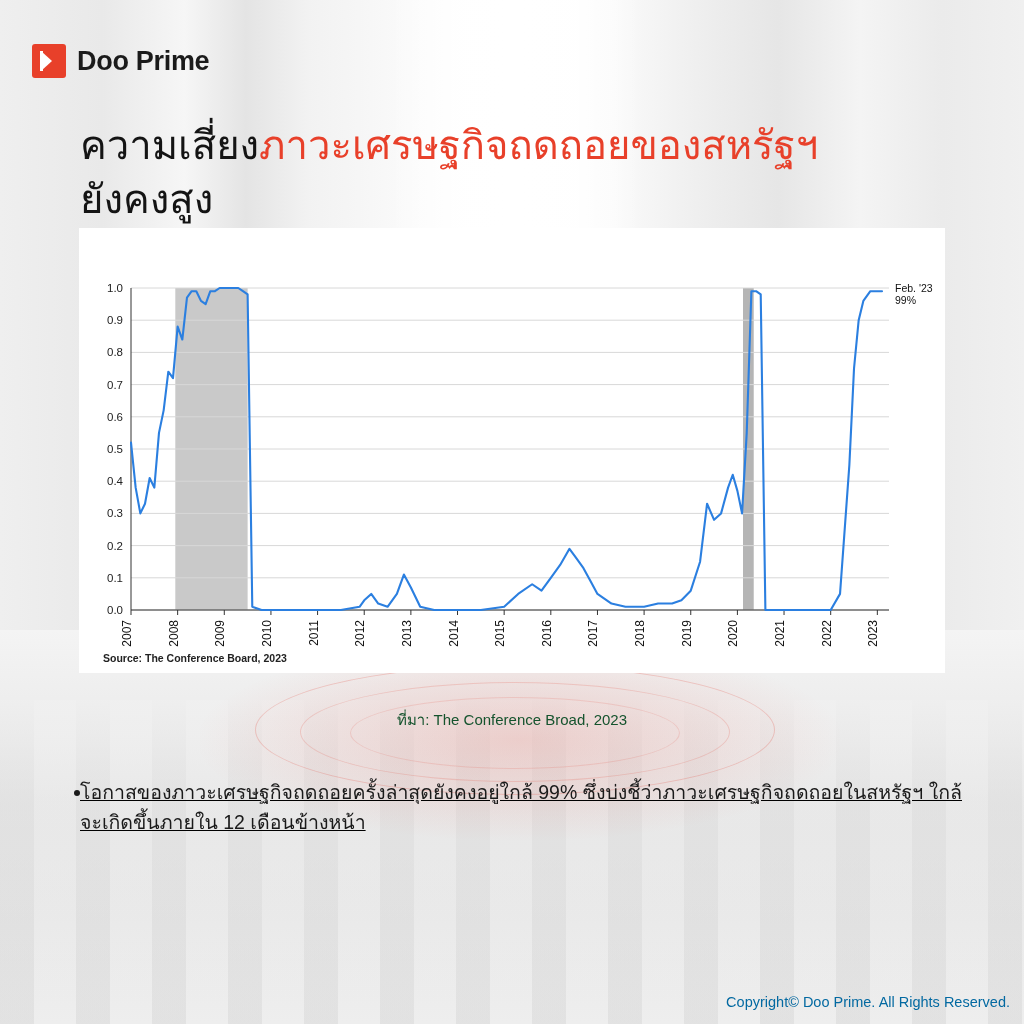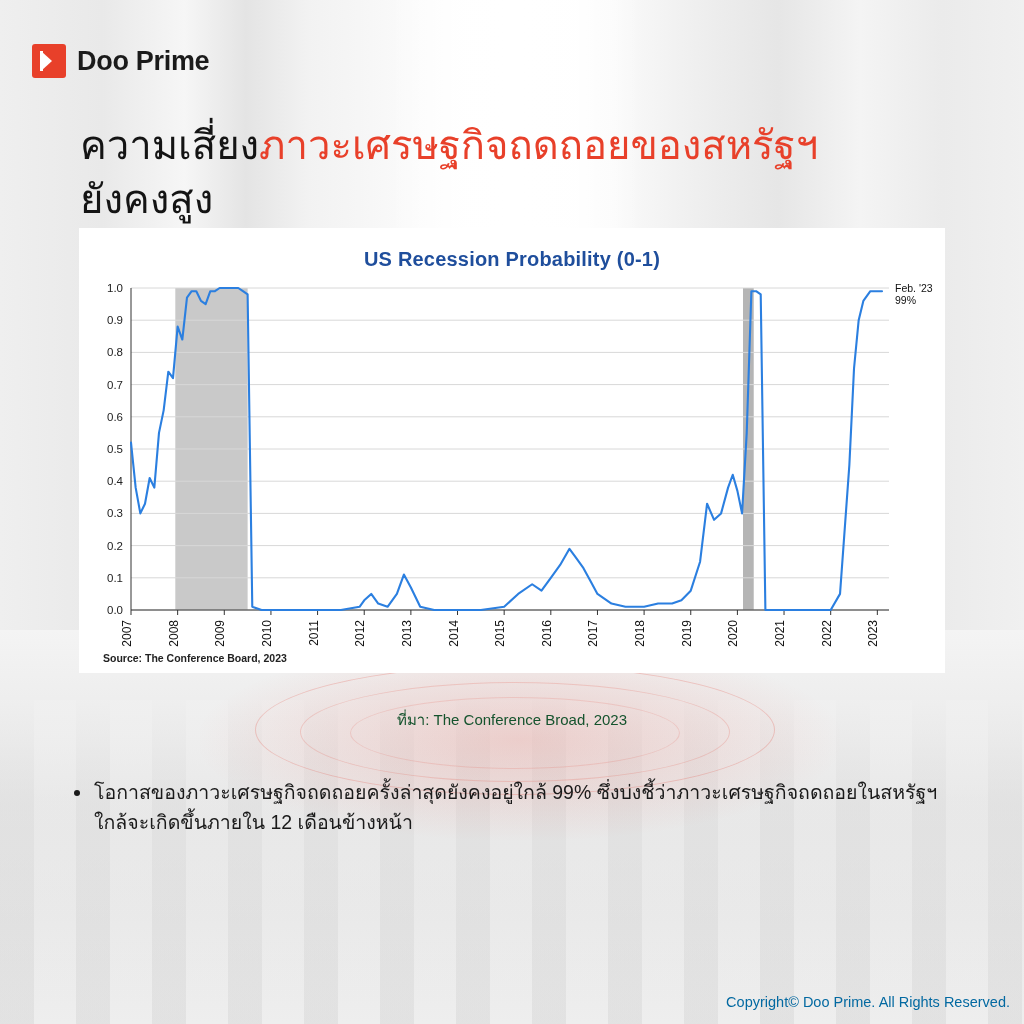--- a/index.html
+++ b/index.html
@@ -88,21 +88,21 @@
   }
 
   
   .caption {
     position: absolute; left: 0; top: 708px; width: 1024px; text-align: center;
     font-size: 15px; color: #14532d;
   }
 
   
   .bullets { position: absolute; left: 74px; top: 778px; width: 890px; }
-  .bullet { display: flex; gap: 14px; margin-bottom: 26px; }
+  .bullet { display: flex; margin-bottom: 26px; text-decoration: underline; }
   .bullet-dot {
     flex: 0 0 auto; width: 6px; height: 6px; background: #1a1a1a; border-radius: 50%;
     margin-top: 12px;
   }
   .bullet-text { font-size: 19.5px; line-height: 1.52; color: #1a1a1a; }
 
   
   .footer {
     position: absolute; right: 14px; bottom: 14px;
     font-size: 14.5px; color: #0369a1;
@@ -126,21 +126,20 @@
   <div class="logo-mark"></div>
   <div class="logo-text">Doo Prime</div>
 </div>
 
 <div class="headline">
   <span>ความเสี่ยง</span><span class="hl-red">ภาวะเศรษฐกิจถดถอยของสหรัฐฯ</span><br>
   <span>ยังคงสูง</span>
 </div>
 
 <div class="chart-card">
-  <div class="chart-title">US Recession Probability (0-1)</div>
   <div class="plot-wrap">
     <svg class="plot-svg" id="plot" width="866" height="395" viewBox="0 0 866 395">
         <rect x="96.31384615384827" y="10" width="72.30153846153637" height="322" fill="#c9c9c9"></rect>
         <rect x="663.9975384615334" y="10" width="10.728615384616205" height="322" fill="#b5b5b5"></rect>
         <line x1="52" y1="332" x2="810" y2="332" stroke="#d8d8d8" stroke-width="1"></line>
         <text x="44" y="336" text-anchor="end" font-size="11.5" fill="#222" font-family="&quot;Liberation Sans&quot;, sans-serif">0.0</text>
         <line x1="52" y1="299.8" x2="810" y2="299.8" stroke="#d8d8d8" stroke-width="1"></line>
         <text x="44" y="303.8" text-anchor="end" font-size="11.5" fill="#222" font-family="&quot;Liberation Sans&quot;, sans-serif">0.1</text>
         <line x1="52" y1="267.6" x2="810" y2="267.6" stroke="#d8d8d8" stroke-width="1"></line>
         <text x="44" y="271.6" text-anchor="end" font-size="11.5" fill="#222" font-family="&quot;Liberation Sans&quot;, sans-serif">0.2</text>

